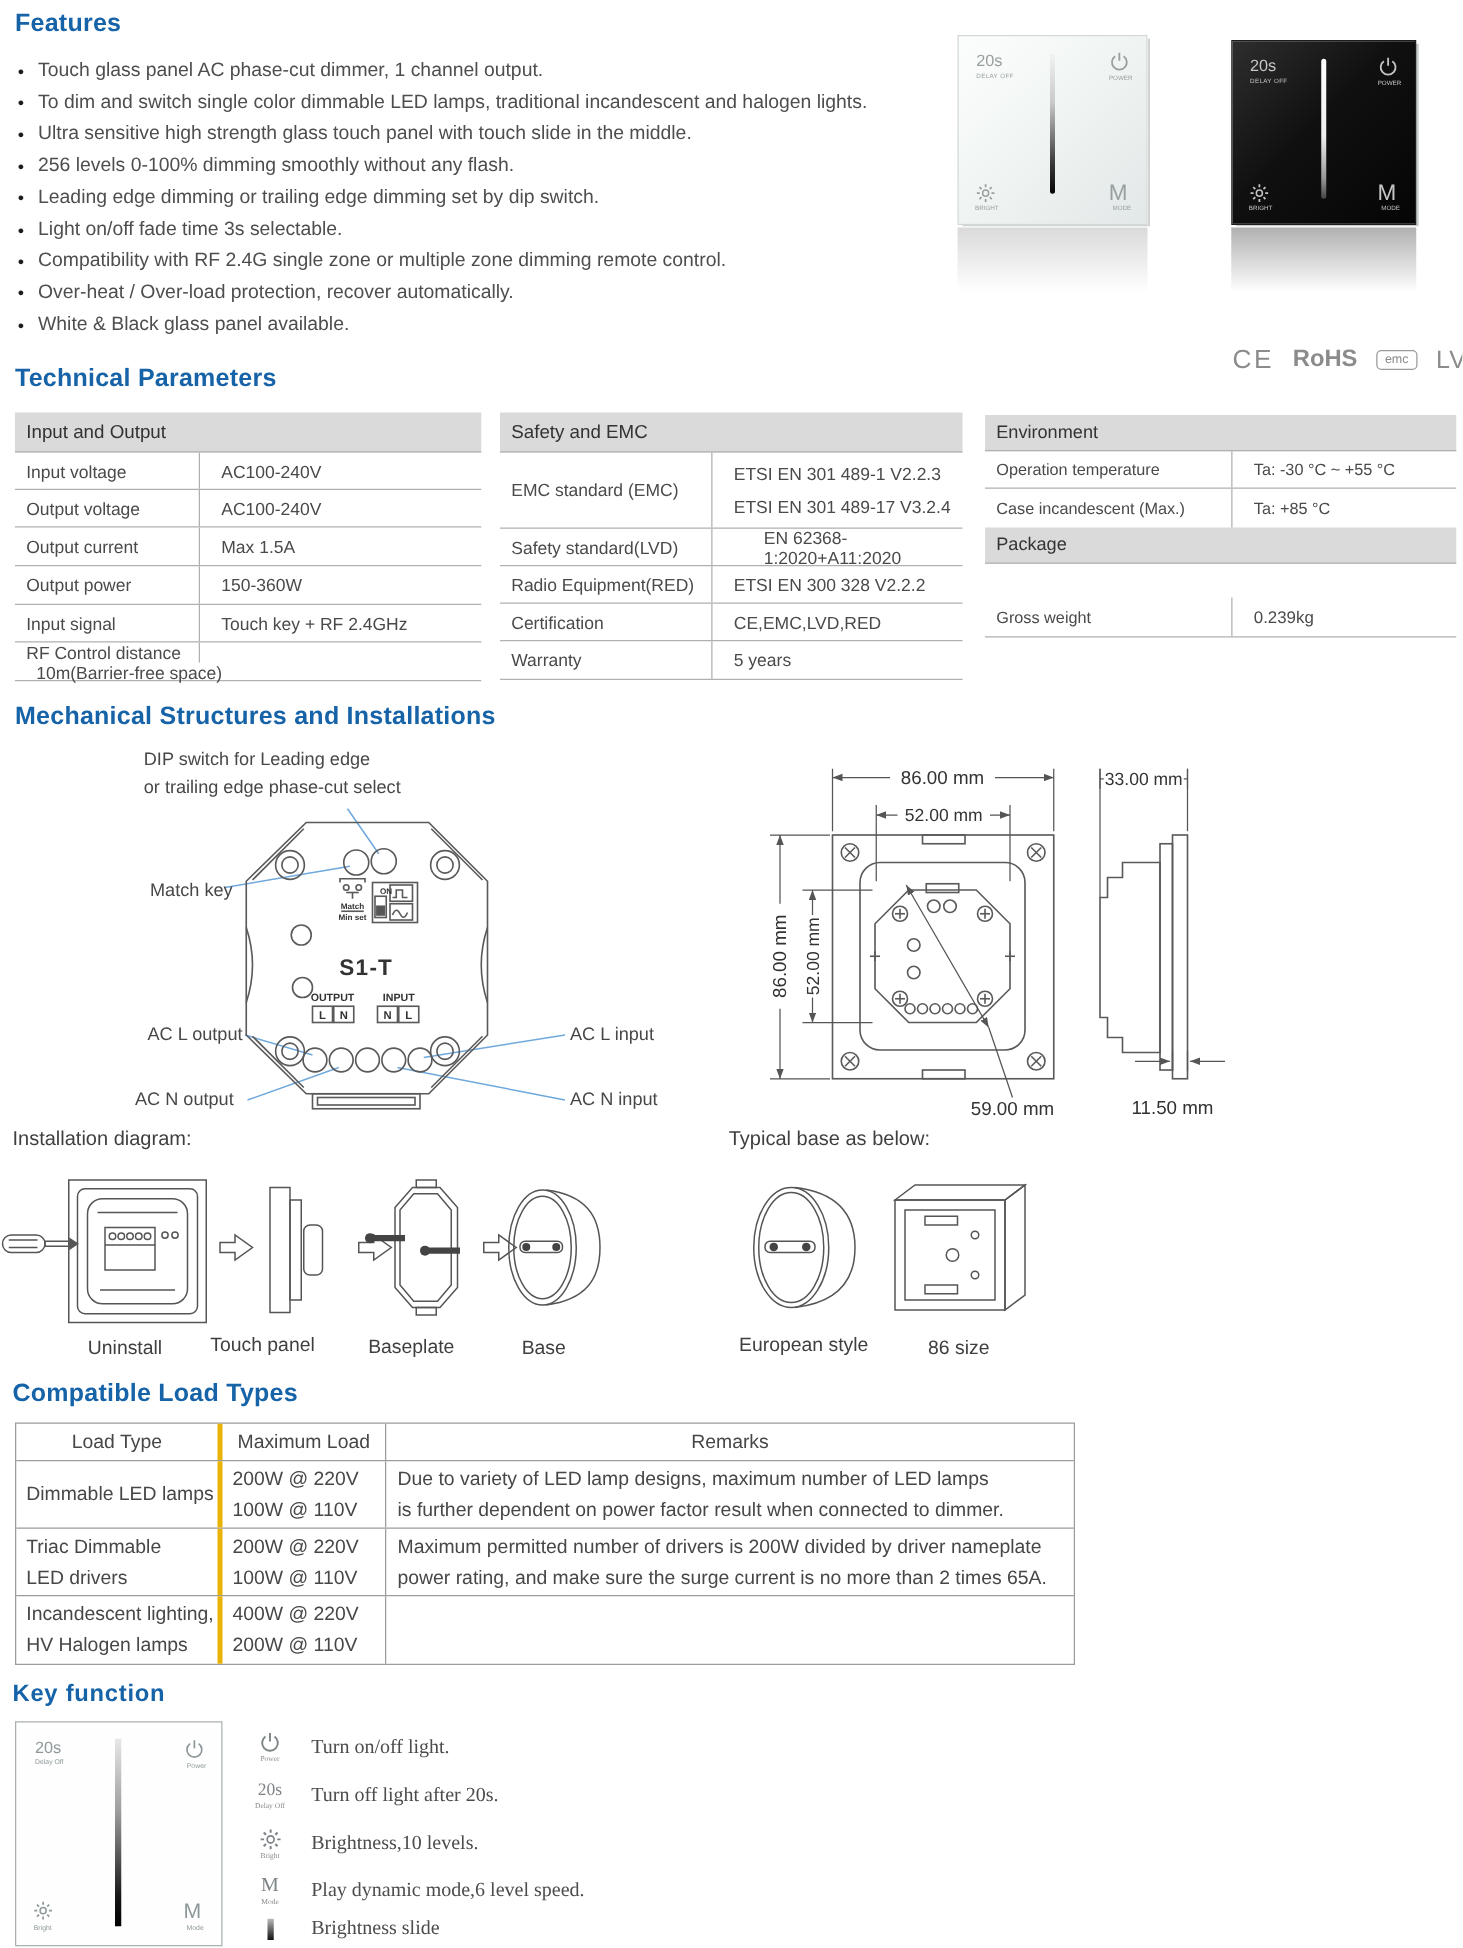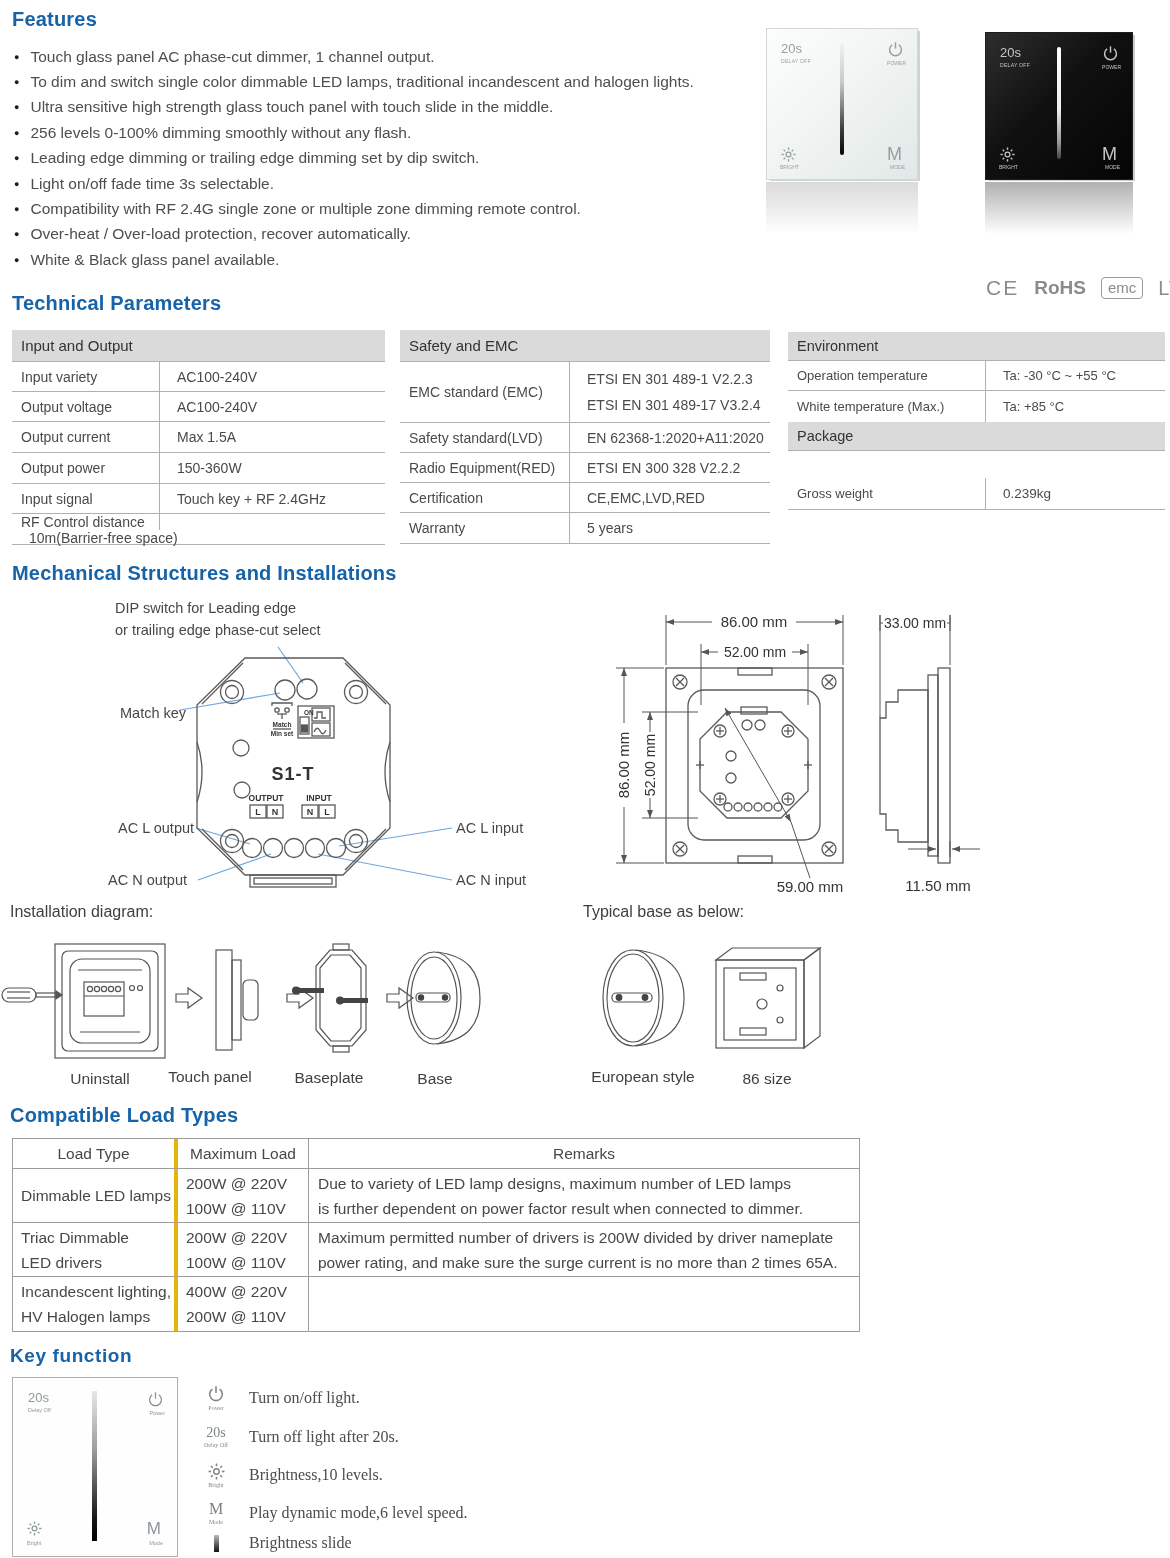--- a/index.html
+++ b/index.html
@@ -29,21 +29,21 @@
   .pp-mode-sub{right:12px;bottom:9px;font-size:5px;}
   .pp-slider{position:absolute;left:50%;margin-left:-2px;top:14px;width:4px;height:112px;border-radius:2px;}
   .panel.white .pp-slider{background:linear-gradient(to bottom,#f2f2f2,#c9c9c9 35%,#3a3a3a 78%,#050505);}
   .panel.black .pp-slider{background:linear-gradient(to bottom,#ffffff,#f0f0f0 55%,#9a9a9a 85%,#444);}
   .panel .icon-svg{position:absolute;}
   .refl{position:absolute;}
   
   .certs{position:absolute;left:986px;top:276px;display:flex;align-items:center;gap:15px;color:#8b8b8b;}
   .cert-ce{font-size:21px;letter-spacing:2px;}
   .cert-rohs{font-size:19px;font-weight:700;}
-  .cert-emc{font-size:15px;border:1.5px solid #9a9a9a;border-radius:4px;padding:1px 6px 2px;}
+  .cert-emc{font-size:10px;border:1.5px solid #9a9a9a;border-radius:4px;padding:1px 6px 2px;}
   .cert-lvd{font-size:20px;letter-spacing:1px;}
   
   .tbl{position:absolute;font-size:14px;color:#4a4a4a;}
   .tbl .hd{background:#dadada;display:flex;align-items:center;padding-left:9px;font-size:15px;
            color:#333;box-sizing:border-box;border-bottom:1px solid #b0b0b0;}
   .tbl .row{display:flex;border-bottom:1px solid #b0b0b0;box-sizing:border-box;}
   .tbl .lab{display:flex;align-items:center;padding-left:9px;border-right:1px solid #b0b0b0;box-sizing:border-box;flex:none;}
   .tbl .val{display:flex;flex-direction:column;justify-content:center;align-items:flex-start;padding-left:17px;flex:1;}
   .tbl .val div:empty{display:none;}
   
@@ -159,21 +159,21 @@
     <span class="cert-rohs">RoHS</span>
     <span class="cert-emc">emc</span>
     <span class="cert-lvd">LVD</span>
   </div>
 
   <div class="h-blue" style="left:12px;top:292px;">Technical Parameters</div>
 
   <div class="tbl" style="left:12px;top:330px;width:373px;">
     <div class="hd" style="height:32px;">Input and Output</div>
     <div class="row" style="height:30px;">
-        <div class="lab" style="width:148px;">Input variety</div>
+        <div class="lab" style="width:148px;">Input voltage</div>
         <div class="val">AC100-240V</div>
       </div>
     <div class="row" style="height:30px;">
         <div class="lab" style="width:148px;">Output voltage</div>
         <div class="val">AC100-240V</div>
       </div>
     <div class="row" style="height:31px;">
         <div class="lab" style="width:148px;">Output current</div>
         <div class="val">Max 1.5A</div>
       </div>
@@ -193,21 +193,21 @@
 
   <div class="tbl" style="left:400px;top:330px;width:370px;">
     <div class="hd" style="height:32px;">Safety and EMC</div>
     <div class="row" style="height:61px;">
         <div class="lab" style="width:170px;">EMC standard (EMC)</div>
       <div class="val">
           <div style="line-height:26px;">ETSI EN 301 489-1 V2.2.3</div>
           <div style="line-height:26px;">ETSI EN 301 489-17 V3.2.4</div>
         </div>
       </div>
-    <div class="row" style="height:30px;">
+    <div class="row" style="height:30px;gap:24px;">
         <div class="lab" style="width:170px;">Safety standard(LVD)</div>
         <div class="val">EN 62368-1:2020+A11:2020</div>
       </div>
     <div class="row" style="height:30px;">
         <div class="lab" style="width:170px;">Radio Equipment(RED)</div>
         <div class="val">ETSI EN 300 328 V2.2.2</div>
       </div>
     <div class="row" style="height:30px;">
         <div class="lab" style="width:170px;">Certification</div>
         <div class="val">CE,EMC,LVD,RED</div>
@@ -218,21 +218,21 @@
       </div>
   </div>
 
   <div class="tbl" style="left:788px;top:332px;width:377px;font-size:13px;">
     <div class="hd" style="height:29px;font-size:14.5px;">Environment</div>
     <div class="row" style="height:30px;">
         <div class="lab" style="width:198px;">Operation temperature</div>
         <div class="val">Ta: -30 °C ~ +55 °C</div>
       </div>
     <div class="row" style="height:31px;border-bottom:none;">
-        <div class="lab" style="width:198px;">White temperature (Max.)</div>
+        <div class="lab" style="width:198px;">Case incandescent (Max.)</div>
         <div class="val">Ta: +85 °C</div>
       </div>
     <div class="hd" style="height:29px;font-size:14.5px;">Package</div>
     <div class="row" style="height:32px;margin-top:27px;">
         <div class="lab" style="width:198px;">Gross weight</div>
         <div class="val" style="font-size:13.5px;">0.239kg</div>
       </div>
   </div>
 
   <div class="h-blue" style="left:12px;top:562px;">Mechanical Structures and Installations</div>

